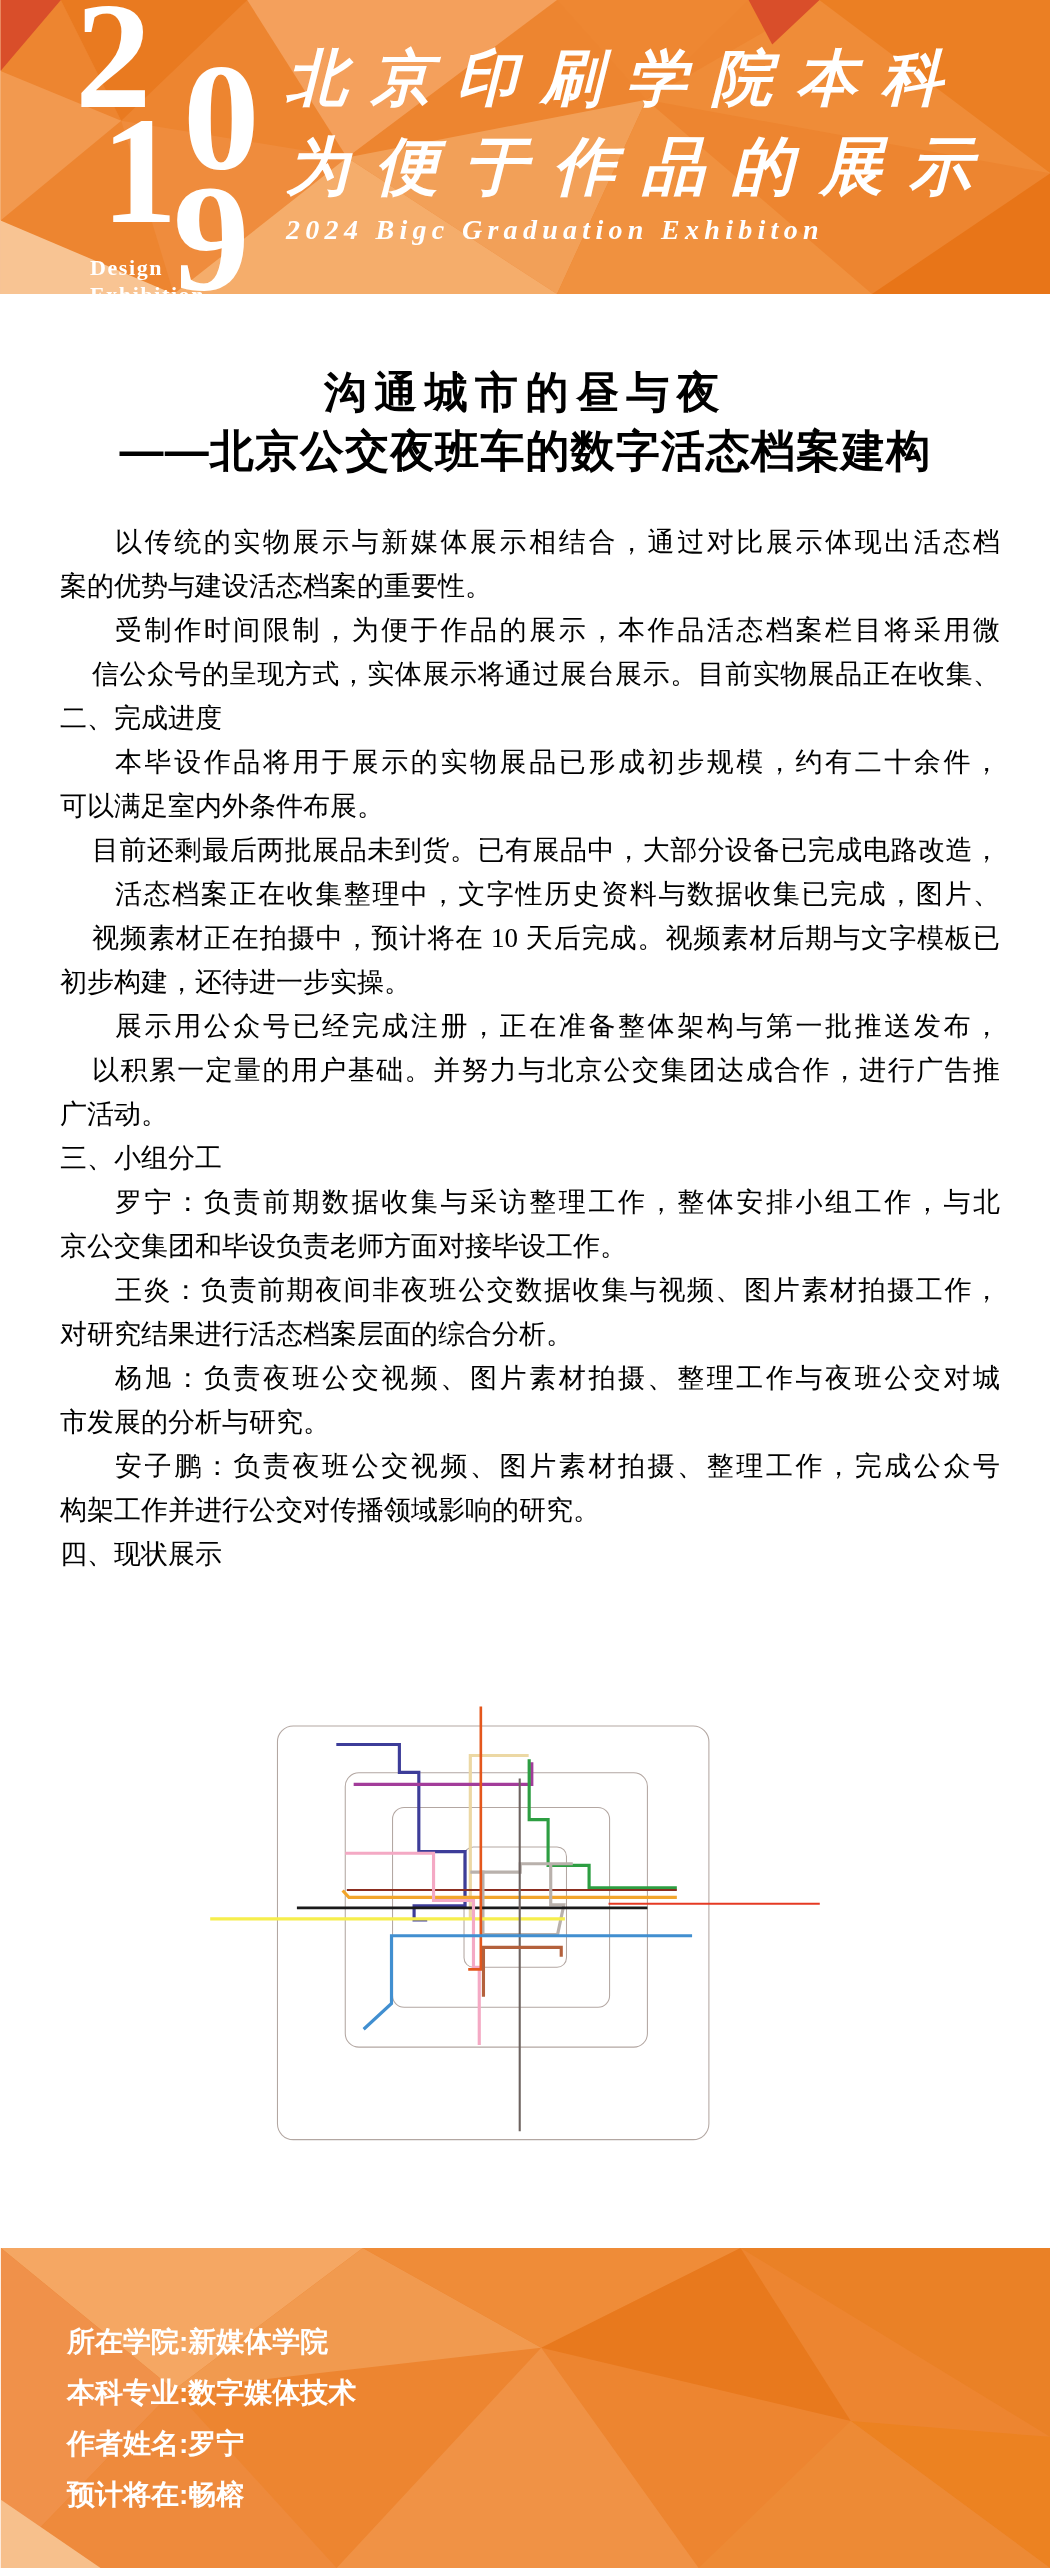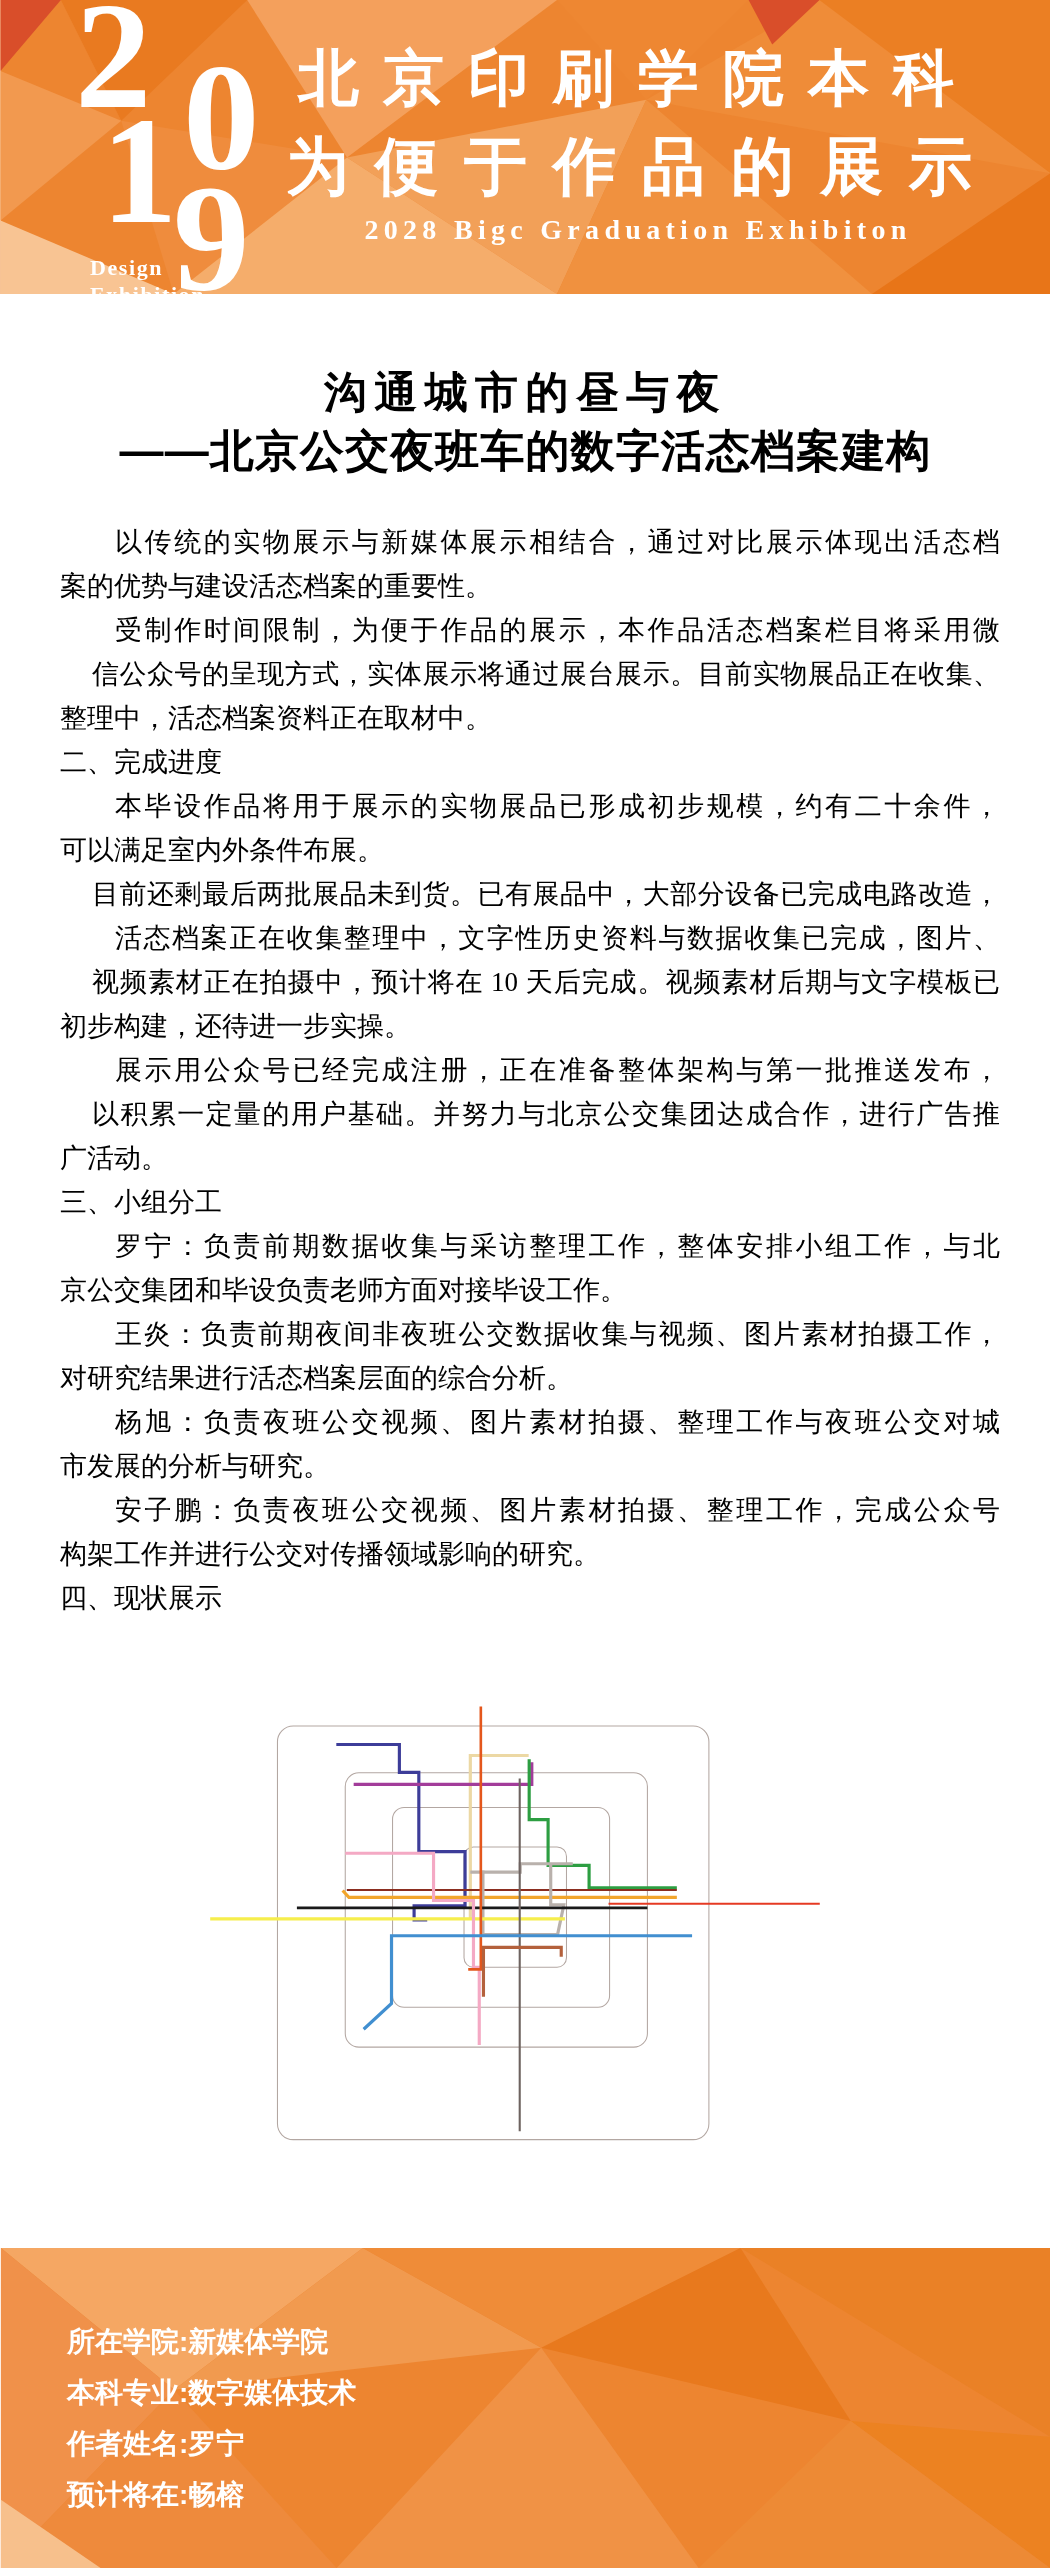--- a/index.html
+++ b/index.html
@@ -9,21 +9,21 @@
   .banner{position:absolute;left:0;width:1051px;overflow:hidden;}
   .banner svg{position:absolute;left:0;top:0;}
   .header{top:0;height:294px;}
   .footer{top:2248px;height:320px;}
   
   .digit{position:absolute;color:#fff;font-family:"Liberation Serif",serif;
          font-weight:700;font-size:153px;line-height:1;}
   .design-label{position:absolute;left:90px;top:233px;color:#fff;
      font-family:"Liberation Serif",serif;font-weight:700;font-size:22px;
      letter-spacing:1.6px;line-height:27px;margin-top:21px;}
-  .header-titles{position:absolute;left:286px;top:43px;width:704px;text-align:center;color:#fff;}
+  .header-titles{position:absolute;left:286px;top:43px;width:704px;color:#fff;font-style:italic;}
   .ht1{font-family:"Liberation Serif",serif;font-weight:700;font-size:61px;
        letter-spacing:24px;line-height:71px;white-space:nowrap;}
   .ht2{font-family:"Liberation Serif",serif;font-weight:700;font-size:63px;
        letter-spacing:26px;line-height:71px;margin-top:18px;white-space:nowrap;}
   .ht-en{font-family:"Liberation Serif",serif;font-weight:700;font-size:28px;
        letter-spacing:5.3px;line-height:34px;margin-top:9.5px;white-space:nowrap;}
   
   .main-title{position:absolute;left:0;width:100%;text-align:center;color:#000;
       font-weight:700;font-family:"Liberation Sans",sans-serif;white-space:nowrap;}
   .main-title1{top:364px;font-size:43px;letter-spacing:7.4px;}
@@ -68,33 +68,32 @@
     <div class="digit" style="left:183px;top:41px;">0</div>
     <div class="digit" style="left:101px;top:94px;">1</div>
     <div class="digit" style="left:173px;top:162px;">9</div>
     <div class="design-label">
       <div>Design</div>
       <div>Exhibition</div>
     </div>
     <div class="header-titles">
       <div class="ht1">北京印刷学院本科</div>
       <div class="ht2">为便于作品的展示</div>
-      <div class="ht-en">2028 Bigc Graduation Exhibiton</div>
+      <div class="ht-en">2024 Bigc Graduation Exhibiton</div>
     </div>
   </div>
 
   <div class="main-title main-title1">沟通城市的昼与夜</div>
   <div class="main-title main-title2">——北京公交夜班车的数字活态档案建构</div>
 
   <div class="body-lines" id="body-lines">
       <div class="bline k-fj">以传统的实物展示与新媒体展示相结合，通过对比展示体现出活态档</div>
       <div class="bline k-cl">案的优势与建设活态档案的重要性。</div>
       <div class="bline k-fj">受制作时间限制，为便于作品的展示，本作品活态档案栏目将采用微</div>
       <div class="bline k-cj">信公众号的呈现方式，实体展示将通过展台展示。目前实物展品正在收集、</div>
-      <div class="bline k-cl">整理中，活态档案资料正在取材中。</div>
       <div class="bline k-h">二、完成进度</div>
       <div class="bline k-fj">本毕设作品将用于展示的实物展品已形成初步规模，约有二十余件，</div>
       <div class="bline k-cl">可以满足室内外条件布展。</div>
       <div class="bline k-cj">目前还剩最后两批展品未到货。已有展品中，大部分设备已完成电路改造，</div>
       <div class="bline k-fj">活态档案正在收集整理中，文字性历史资料与数据收集已完成，图片、</div>
       <div class="bline k-cj">视频素材正在拍摄中，预计将在 10 天后完成。视频素材后期与文字模板已</div>
       <div class="bline k-cl">初步构建，还待进一步实操。</div>
       <div class="bline k-fj">展示用公众号已经完成注册，正在准备整体架构与第一批推送发布，</div>
       <div class="bline k-cj">以积累一定量的用户基础。并努力与北京公交集团达成合作，进行广告推</div>
       <div class="bline k-cl">广活动。</div>

